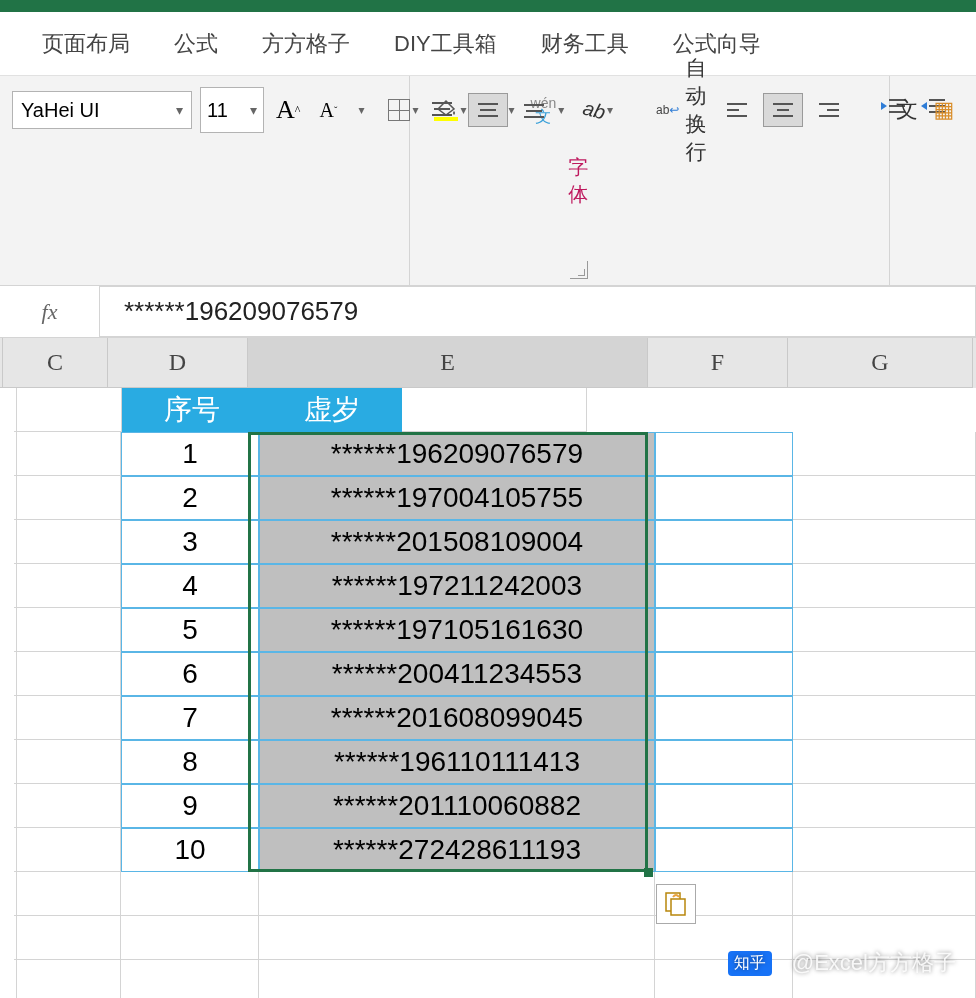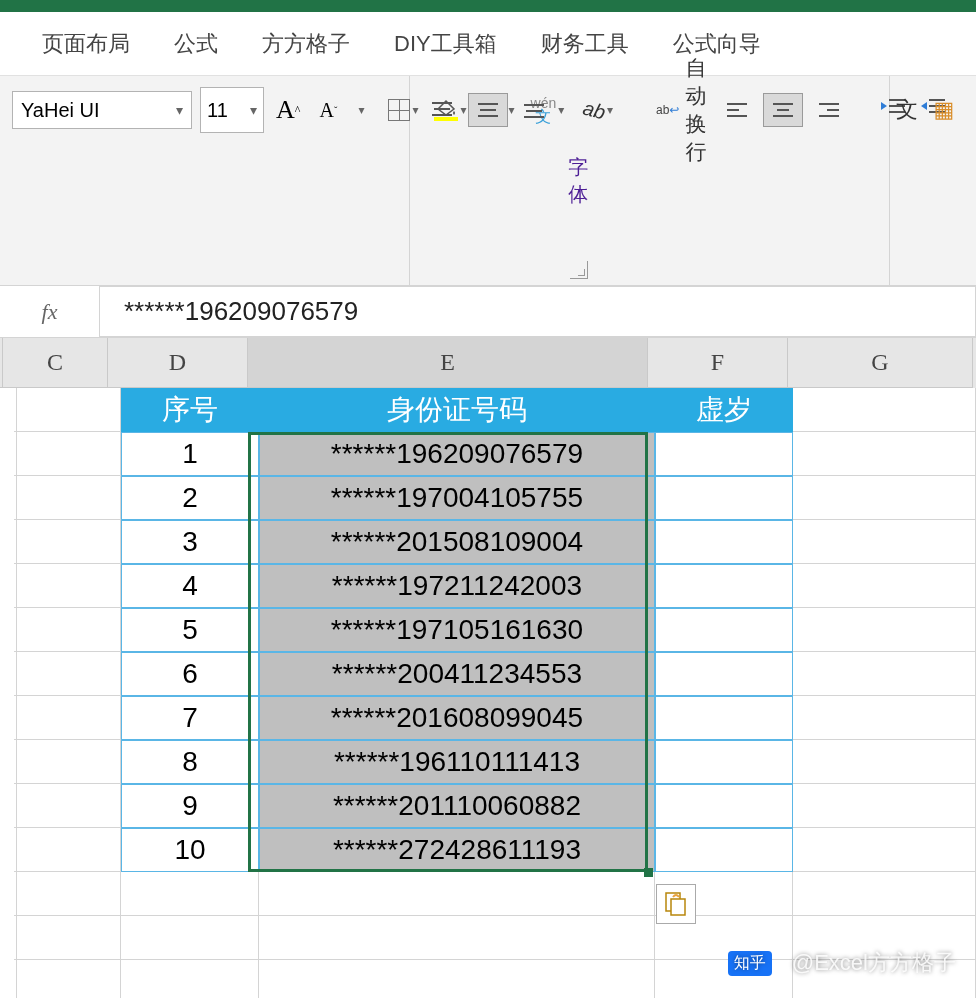--- a/index.html
+++ b/index.html
@@ -50,21 +50,21 @@
   border-right: 1px solid #d4d4d4;
   padding: 10px 12px 6px 12px;
   display: flex;
   flex-direction: row;
   justify-content: space-between;
   position: relative;
 }
 .group-label {
   text-align: center;
   font-size: 20px;
-  color: #4c1d95;
+  color: #be185d;
   padding-bottom: 4px;
 }
 .group-title-row {
   display: flex;
   justify-content: center;
   align-items: center;
   position: relative;
 }
 .dialog-launcher {
   position: absolute;
@@ -509,21 +509,20 @@
   <div class="ch w-f">F</div>
   <div class="ch w-g">G</div>
 </div>
 
 <div class="grid">
 
   <div class="grow">
     <div class="gc w-lead"></div>
     <div class="gc w-c"></div>
     <div class="gc w-d th-blue">序号</div>
-    <div class="gc w-e th-blue">身份证号码</div>
     <div class="gc w-f th-blue">虚岁</div>
     <div class="gc w-g"></div>
   </div>
 
   <div id="data-rows">
       <div class="grow">
         <div class="gc w-lead"></div>
         <div class="gc w-c"></div>
         <div class="gc w-d td-b">1</div>
         <div class="gc w-e td-b td-sel">******196209076579</div>

